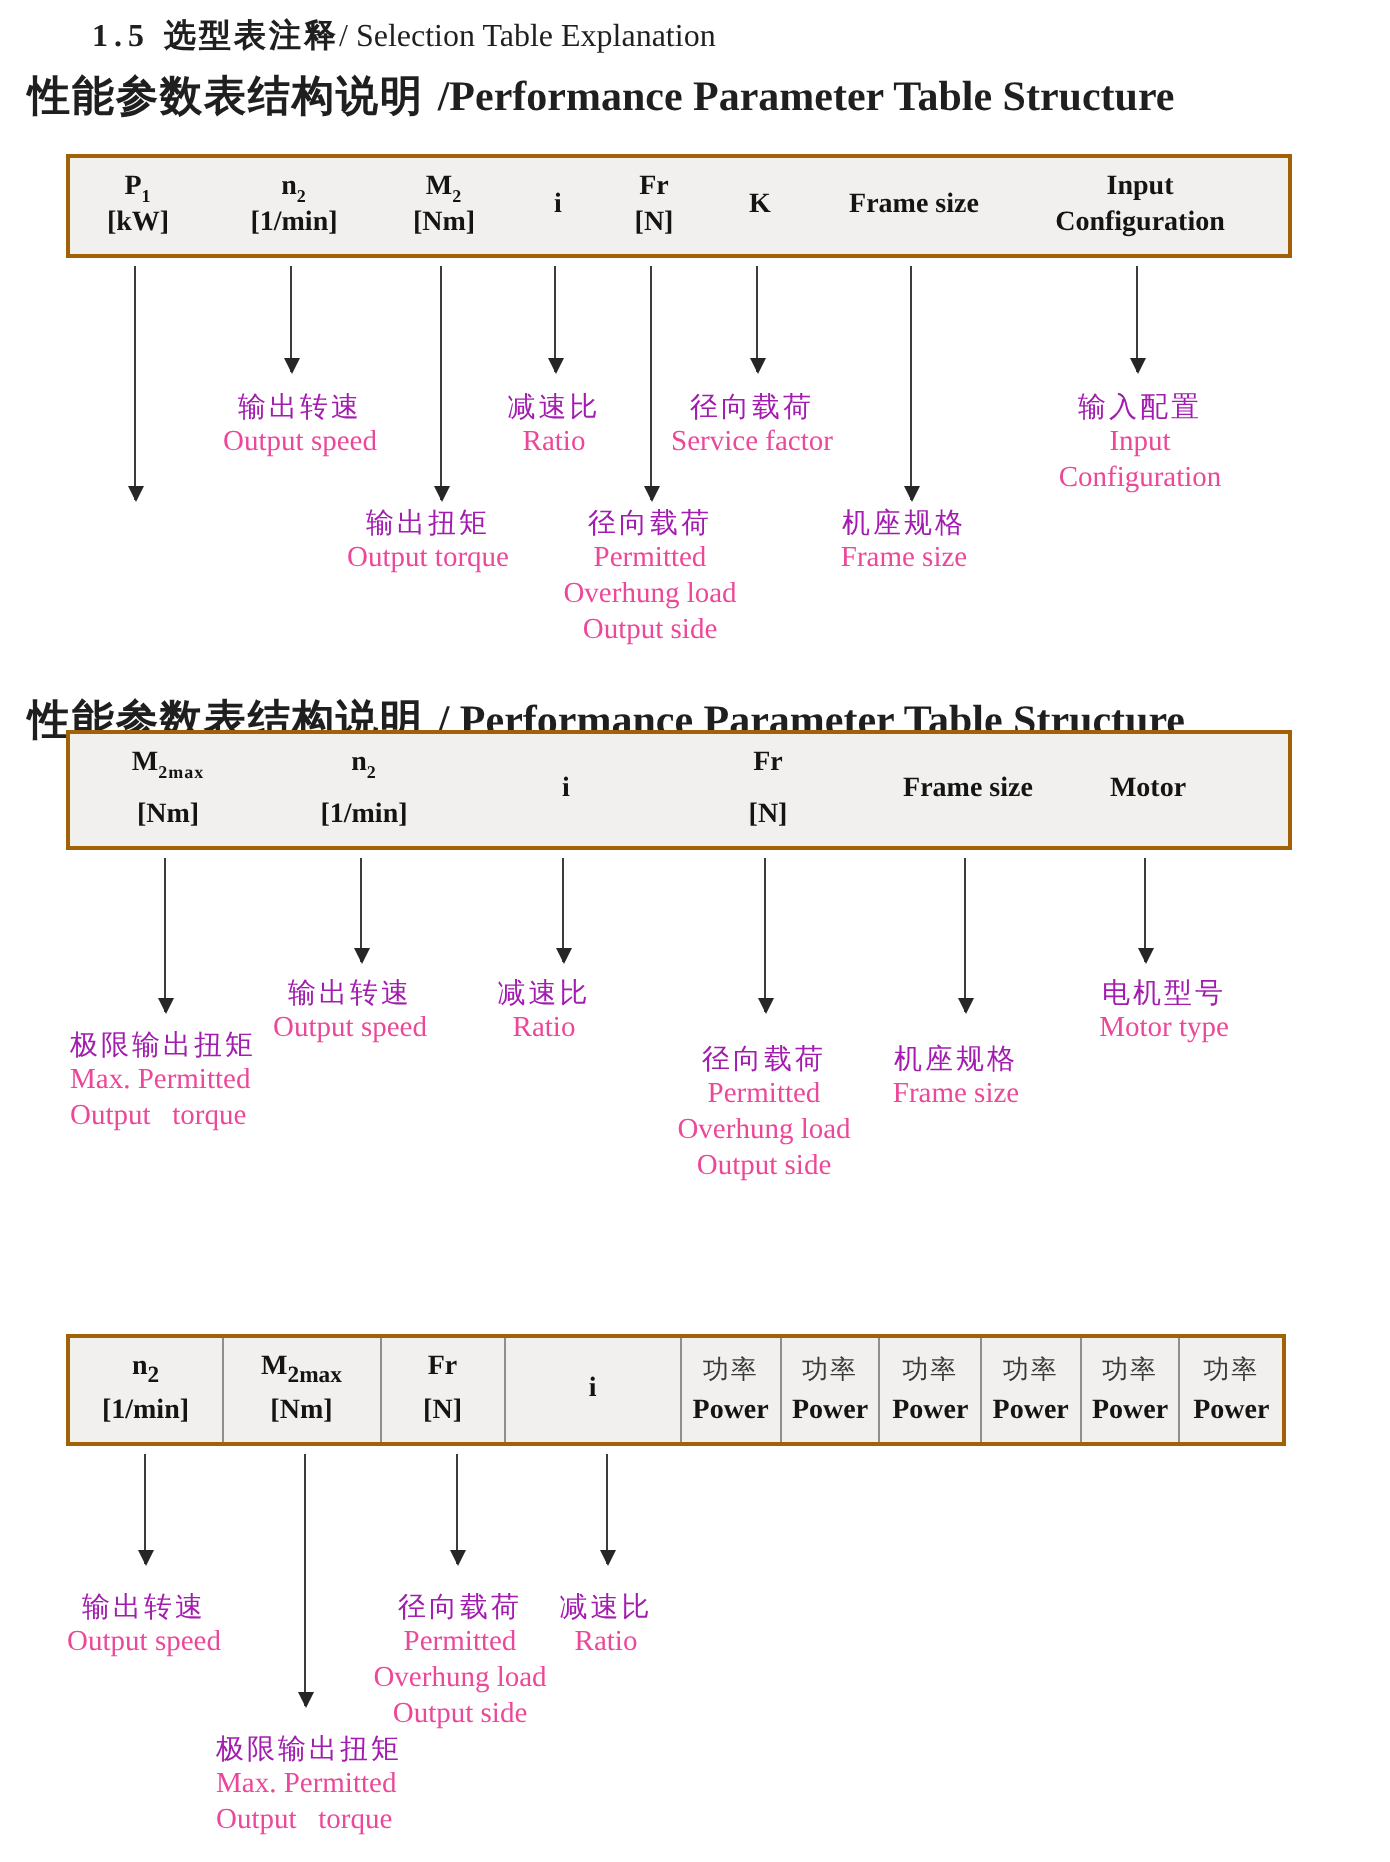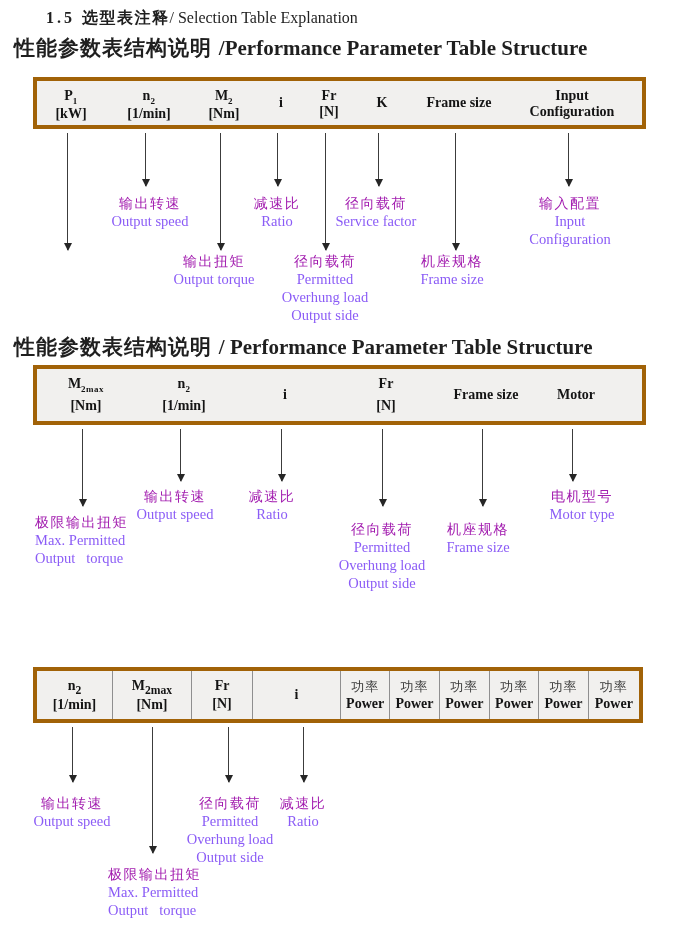--- a/index.html
+++ b/index.html
@@ -9,21 +9,21 @@
   
   .pagetitle{position:absolute;left:14px;top:8px;font-size:16px;white-space:pre;margin-left:32px;}
   .title-num{font-family:"Liberation Serif",serif;letter-spacing:3px;font-weight:bold;}
   .title-zh{font-family:"Liberation Sans",sans-serif;font-weight:bold;letter-spacing:1.5px;}
   .title-en{font-family:"Liberation Serif",serif;}
   .secheading{position:absolute;left:14px;font-size:21px;white-space:pre;}
   .sec-zh{font-family:"Liberation Sans",sans-serif;font-weight:bold;letter-spacing:1px;}
   .sec-en{font-family:"Liberation Serif",serif;font-weight:bold;}
 
   
-  .panel{position:absolute;background:#f1f0ee;border:4px solid #a16207;box-sizing:border-box;text-align:right;}
+  .panel{position:absolute;background:#f1f0ee;border:2px solid #a16207;box-sizing:border-box;text-align:right;}
   .cell{position:absolute;top:0;height:100%;display:flex;flex-direction:column;
         justify-content:space-between;align-items:center;padding:7px 0;box-sizing:border-box;
         font-family:"Liberation Serif",serif;font-weight:bold;font-size:14px;color:#141414;}
   .cell.single{justify-content:center;}
   .cell sub{font-size:9px;letter-spacing:0.5px;}
   .t3row{position:absolute;display:flex;height:100%;width:100%;top:0;left:0;}
   .t3cell{height:100%;display:flex;flex-direction:column;justify-content:space-between;
           align-items:center;padding:7px 0;box-sizing:border-box;border-right:1px solid #8f8f8f;
           font-family:"Liberation Serif",serif;font-weight:bold;font-size:14px;color:#141414;}
   .t3cell:last-child{border-right:none;}
@@ -35,21 +35,21 @@
   .arr{position:absolute;width:0;border-left:1.4px solid #3c3c3c;}
   .arr::after{content:'';position:absolute;left:-4.4px;bottom:-1px;width:0;height:0;
               border-left:4px solid transparent;border-right:4px solid transparent;
               border-top:8px solid #262626;}
 
   
   .lbl{position:absolute;text-align:center;transform:translateX(-50%);white-space:pre;}
   .lbl-left{position:absolute;text-align:left;white-space:pre;}
   .zh{font-family:"Liberation Sans",sans-serif;font-size:14px;color:#a21caf;
       letter-spacing:1.5px;line-height:18px;}
-  .en{font-family:"Liberation Serif",serif;font-size:14.5px;color:#8b5cf6;line-height:18px;}
+  .en{font-family:"Liberation Serif",serif;font-size:14.5px;color:#ec4899;line-height:18px;}
 </style>
 </head>
 <body>
 
 <div class="canvas">
 
   <div class="pagetitle"><span class="title-num">1.5 </span><span class="title-zh">选型表注释</span><span class="title-en">/ </span><span class="title-en">Selection Table Explanation</span></div>
 
   <div class="secheading" style="top:34px;"><span class="sec-zh">性能参数表结构说明 </span><span class="sec-en">/Performance Parameter Table Structure</span></div>
 
@@ -95,21 +95,21 @@
   <div class="arr" style="left:568px;top:133px;height:53px;"></div>
 
   <div class="lbl" style="left:150px;top:194px;"><div class="zh">输出转速</div><div class="en">Output speed</div></div>
   <div class="lbl" style="left:277px;top:194px;"><div class="zh">减速比</div><div class="en">Ratio</div></div>
   <div class="lbl" style="left:376px;top:194px;"><div class="zh">径向载荷</div><div class="en">Service factor</div></div>
   <div class="lbl" style="left:570px;top:194px;"><div class="zh">输入配置</div><div class="en">Input</div><div class="en">Configuration</div></div>
   <div class="lbl" style="left:214px;top:252px;"><div class="zh">输出扭矩</div><div class="en">Output torque</div></div>
   <div class="lbl" style="left:325px;top:252px;"><div class="zh">径向载荷</div><div class="en">Permitted</div><div class="en">Overhung load</div><div class="en">Output side</div></div>
   <div class="lbl" style="left:452px;top:252px;"><div class="zh">机座规格</div><div class="en">Frame size</div></div>
 
-  <div class="secheading" style="top:333px;"><span class="sec-zh">性能参数表结构说明 </span><span class="sec-en">/ Performance Parameter Table Structure</span></div>
+  <div class="secheading" style="top:346px;"><span class="sec-zh">性能参数表结构说明 </span><span class="sec-en">/ Performance Parameter Table Structure</span></div>
 
   <div class="panel" style="left:33px;top:365px;width:613px;height:60px;">
     <div class="cell" style="left:-6px;width:110px;">
         <span><span>M</span><sub>2max</sub></span>
         <span>[Nm]</span>
       </div>
     <div class="cell" style="left:92px;width:110px;">
         <span><span>n</span><sub>2</sub></span>
         <span>[1/min]</span>
       </div>

